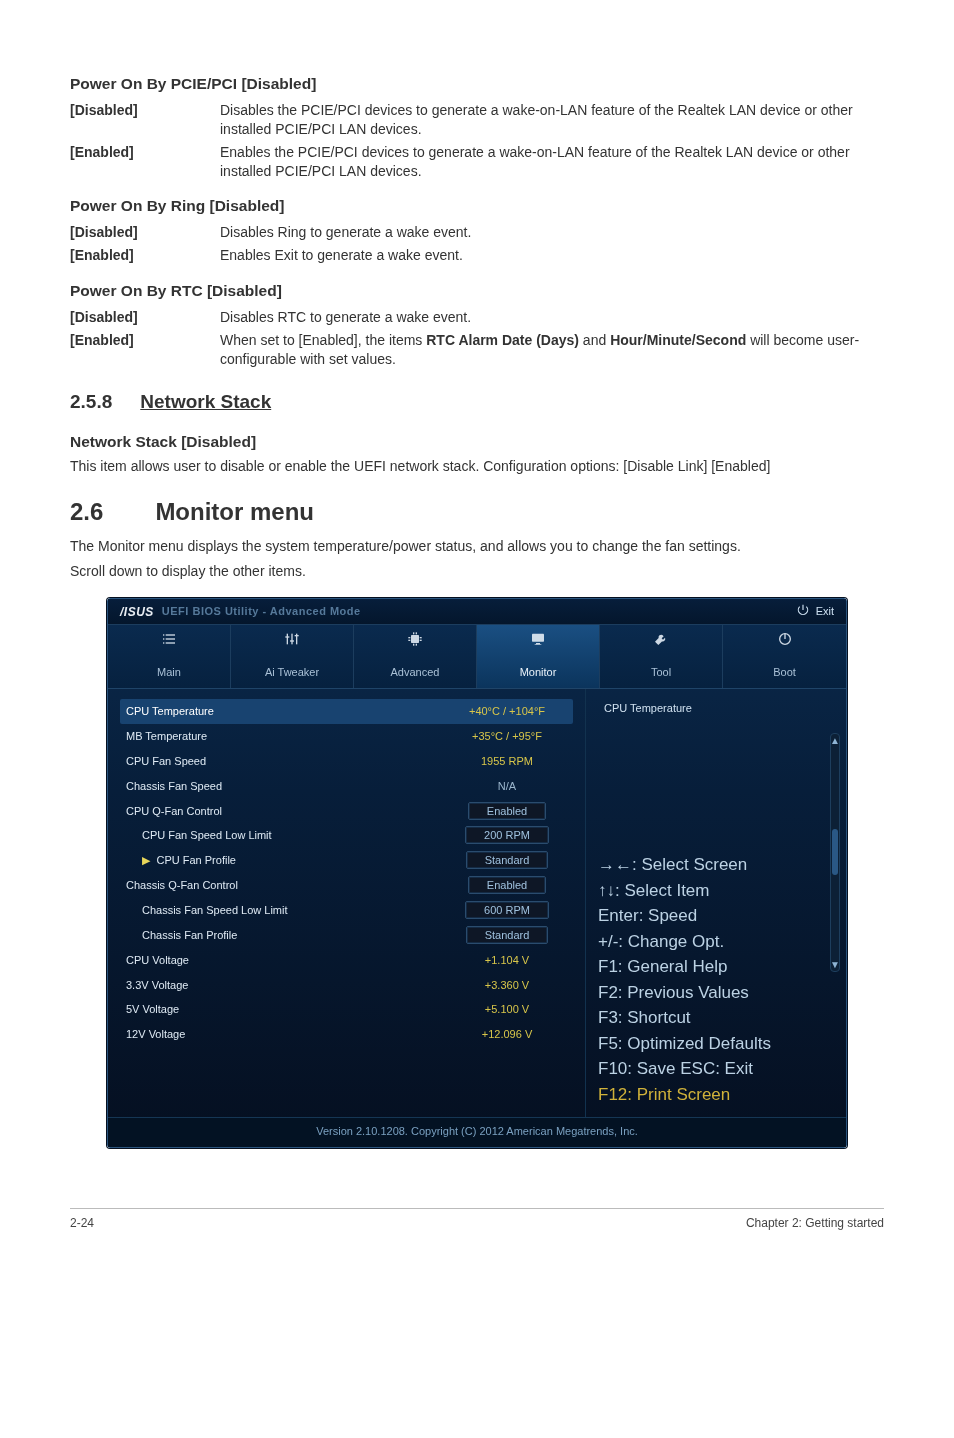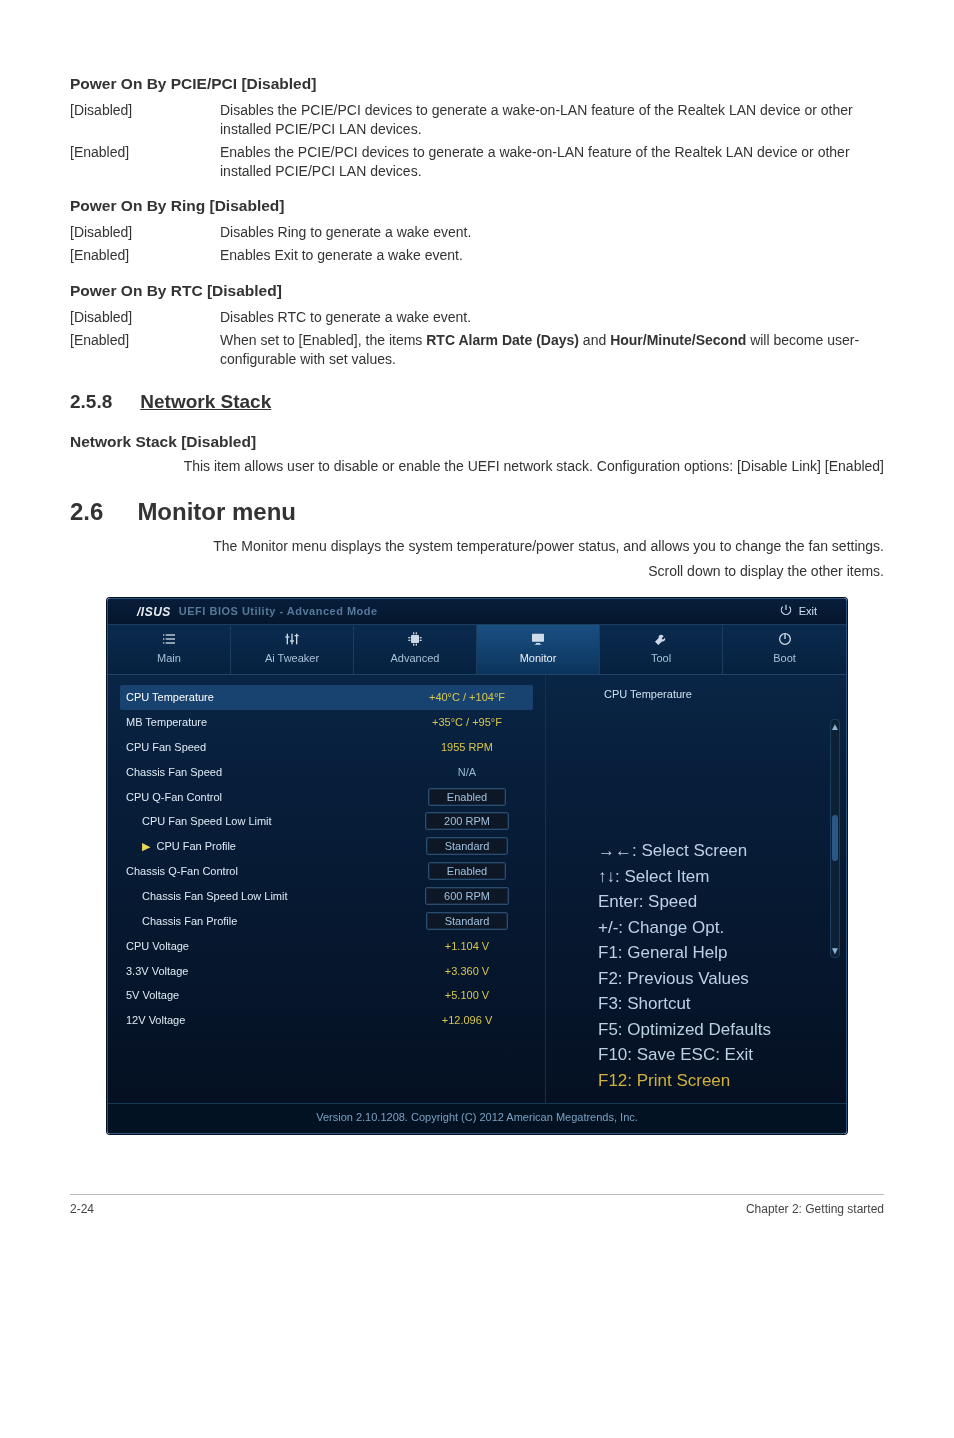--- a/index.html
+++ b/index.html
@@ -12,46 +12,46 @@
     padding: 60px 70px 30px 70px;
     font-size: 14px;
     line-height: 1.35;
   }
 
   
   .h4 { font-weight: bold; font-size: 15.5px; color: #333; margin-top: 14px; margin-bottom: 4px; }
   .h3-row { display: flex; align-items: baseline; gap: 28px; margin-top: 18px; margin-bottom: 18px; }
   .h3-num { font-size: 19px; font-weight: bold; color: #333; }
   .h3-txt { font-size: 19px; font-weight: bold; color: #333; text-decoration: underline; }
-  .h2-row { display: flex; align-items: baseline; gap: 34px; margin-top: 20px; margin-bottom: 8px; }
+  .h2-row { display: flex; align-items: baseline; gap: 52px; margin-top: 20px; margin-bottom: 8px; }
   .h2-num { font-size: 24px; font-weight: bold; color: #333; }
   .h2-txt { font-size: 24px; font-weight: bold; color: #333; }
-  .desc { font-size: 14px; color: #333; margin-bottom: 6px; text-align: right; }
+  .desc { font-size: 14px; color: #333; margin-bottom: 6px; }
 
   table.kv { border-collapse: collapse; width: 100%; margin-bottom: 10px; }
   table.kv td { vertical-align: top; padding: 2px 0; font-size: 14px; }
-  table.kv td.k { width: 150px; white-space: nowrap; }
+  table.kv td.k { width: 150px; white-space: nowrap; font-weight: bold; }
   table.kv td.v { }
 
   
   .bios-wrap { margin: 18px auto 0 auto; width: 740px; }
   .bios {
     width: 100%;
     background: linear-gradient(#0b2a4d 0%, #071e3a 35%, #050f20 100%);
     border: 1px solid #2b557f;
     border-radius: 3px;
     box-shadow: 0 0 0 1px #051020;
     color: #c8d6e4;
     font-family: Verdana, Geneva, sans-serif;
     font-size: 11px;
     position: relative;
   }
   .bios-title {
     display: flex; align-items: center; justify-content: space-between;
-    height: 26px; padding: 0 29px;
+    height: 26px; padding: 0 12px;
     background: linear-gradient(#071e3b, #04162c);
     border-bottom: 1px solid #1c3d5e;
     color: #7aa5c9;
   }
   .bios-title .left { display:flex; align-items:center; gap:8px; font-weight:bold; letter-spacing:0.5px; }
   .bios-title .brand { color:#e9eef4; font-style:italic; font-weight:bold; font-size:12px; }
   .bios-title .mode { color:#56799a; font-size:11px; }
   .bios-title .exit {
     display:flex; align-items:center; gap:6px; color:#cde0f1; cursor:pointer;
   }
@@ -59,30 +59,30 @@
 
   .bios-tabs {
     display: grid; grid-template-columns: repeat(6, 1fr);
     background: linear-gradient(#0a2a4e, #06213f);
     border-bottom: 1px solid #1f4468;
   }
   .bios-tab {
     text-align:center; padding: 6px 4px 8px 4px;
     border-right: 1px solid #1c3d5e;
     color:#a9c0d6;
-    display:flex; flex-direction:column; align-items:center; gap:4px;
+    display:flex; flex-direction:column; align-items:center; gap:18px;
     cursor:pointer;
   }
   .bios-tab:last-child { border-right:none; }
   .bios-tab .ico { height:16px; display:flex; align-items:center; justify-content:center; }
   .bios-tab .ico svg { width:18px; height:16px; fill:#e3ecf5; opacity:.9; }
   .bios-tab.active { background: linear-gradient(#1a4f82, #0b345c); color:#eaf2f9; }
   .bios-tab .lbl { font-size:11px; }
 
-  .bios-body { display:grid; grid-template-columns: 1fr 260px; min-height: 380px; gap: 40px; }
+  .bios-body { display:grid; grid-template-columns: 1fr 260px; min-height: 380px; }
   .bios-left { padding: 10px 12px 12px 12px; border-right:1px solid #12324f; }
   .bios-right { padding: 10px 12px; position:relative; }
 
   .row {
     display:flex; align-items:center; justify-content:space-between;
     padding: 5px 6px; border-radius:2px;
   }
   .row.hi { background:#184370; color:#eaf3fb; }
   .row .lab { color:#dfeaf4; }
   .row.hi .lab { color:#fff; }

